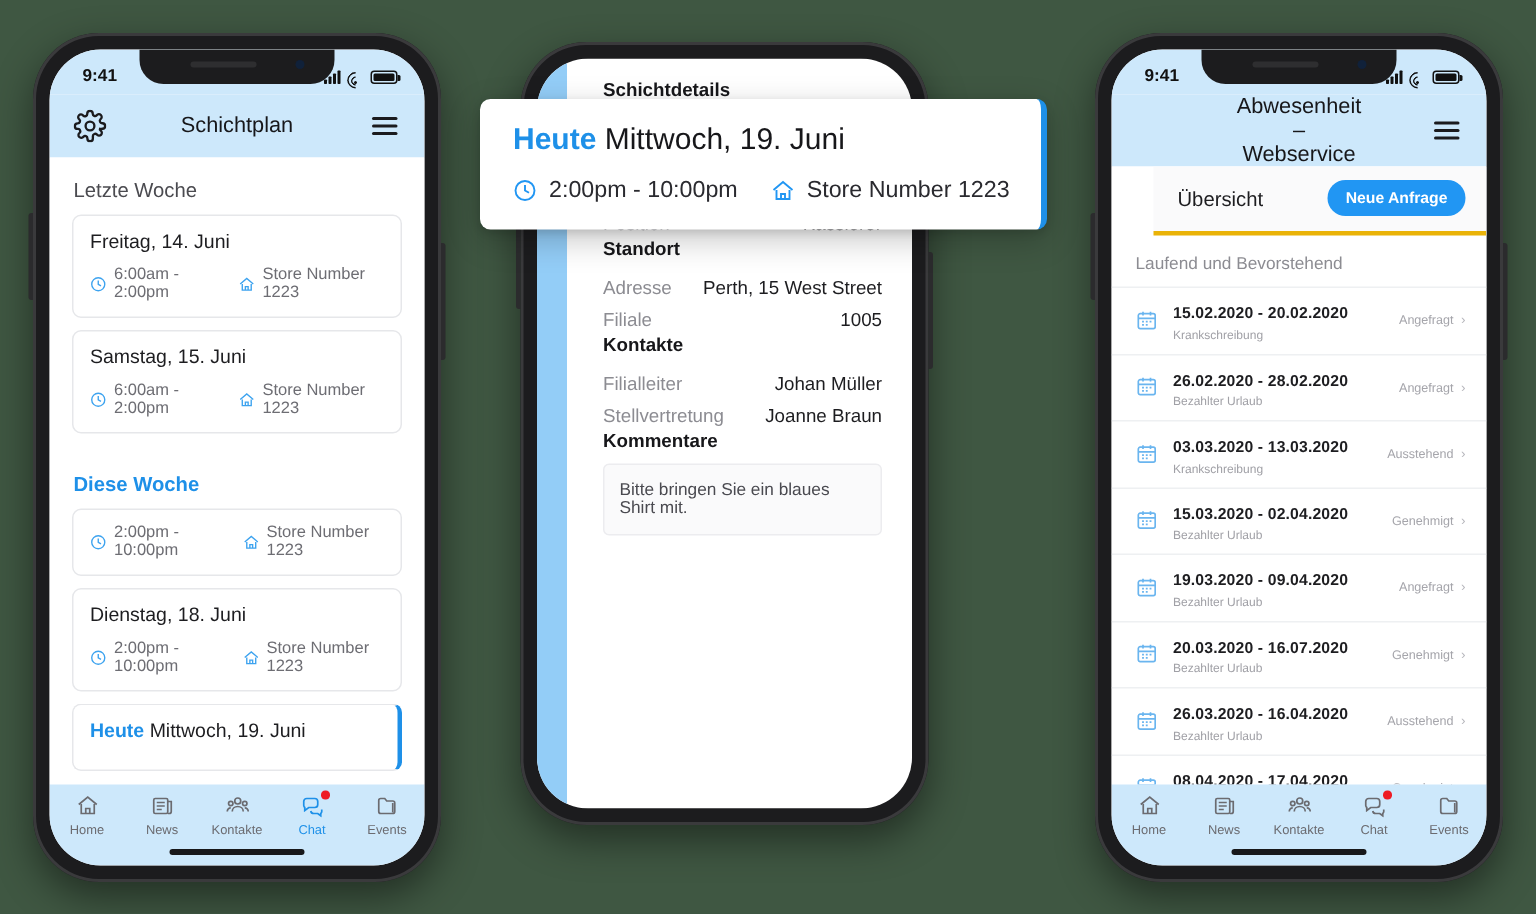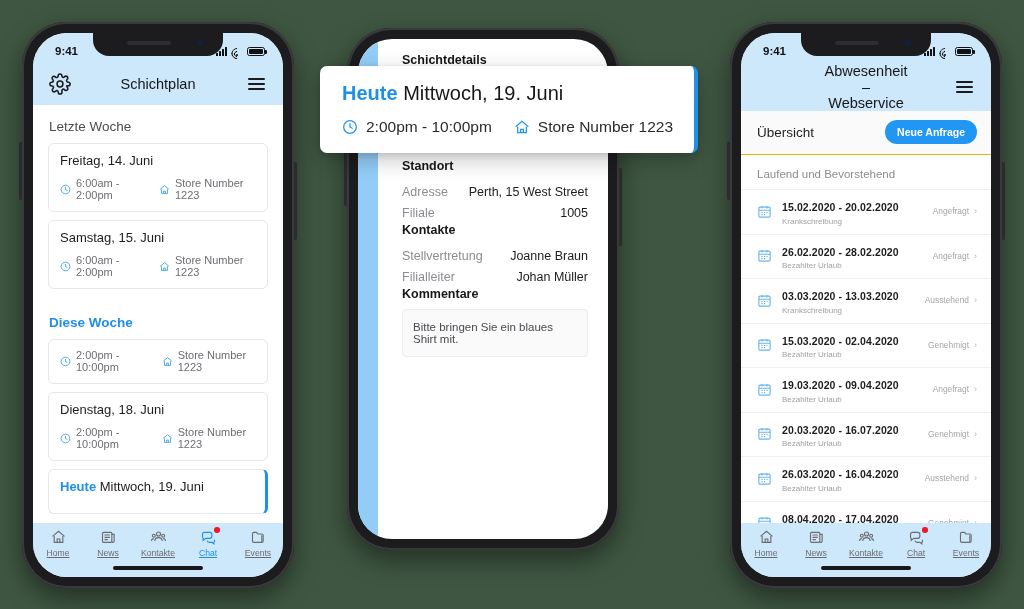--- a/index.html
+++ b/index.html
@@ -110,21 +110,21 @@
   .sv svg { display:block; width:100%; height:100%; }
 
   
   .tabbar {
     flex: 0 0 54px; background: #cde8fb; display: flex; align-items: flex-start;
     padding-top: 6px;
   }
   .tab { flex: 1; display: flex; flex-direction: column; align-items: center; gap: 3px; position: relative; }
   .tab .tv { width: 17px; height: 16px; color: #6b6b70; }
   .tab .tv svg { width: 100%; height: 100%; display: block; }
-  .tab .tl { font-size: 8.6px; color: #6b6b70; text-decoration: underline; }
+  .tab .tl { font-size: 8.6px; color: #6b6b70; }
   .tab.active .tv, .tab.active .tl { color: #1e90e8; }
   .tab .dot {
     position: absolute; top: -2px; left: calc(50% + 6px);
     width: 5.5px; height: 5.5px; border-radius: 50%; background: #ee1c24;
   }
   .homebar {
     position: absolute; bottom: 7px; left: 50%; transform: translateX(-50%);
     width: 90px; height: 4px; background: #18181a; border-radius: 3px; z-index: 20;
   }
 
@@ -153,21 +153,21 @@
   }
   .fc-title { font-size: 20px; color: #17171a; margin-bottom: 13px; }
   .fc-title .hl { color: #1e90e8; font-weight: bold; }
   .fc-meta { display: flex; align-items: center; gap: 22px; font-size: 15.5px; color: #2a2a2f; }
   .fc-meta .mi { display: flex; align-items: center; gap: 8px; }
   .fc-meta .sv { width: 16px; height: 16px; flex: 0 0 16px; }
 
   
   .ov-bar {
     display: flex; align-items: center; justify-content: space-between;
-    padding: 9px 14px 10px 16px; background: #fafafb; border-bottom: 1px solid #eab308;
+    padding: 9px 14px 10px 16px; background: #fafafb; border-bottom: 3px solid #eab308; margin-left: 28px;
   }
   .ov-title { font-size: 13.5px; color: #1d1d20; }
   .ov-btn {
     background: #2196f3; color: #fff; font-size: 10.5px; font-weight: bold;
     border: none; border-radius: 13px; padding: 6px 12px;
   }
   .list-head { font-size: 11.5px; color: #8c8c92; padding: 13px 16px 9px 16px; }
   .abs-row {
     display: flex; align-items: center; gap: 10px;
     padding: 7px 14px 8px 16px; border-top: 1px solid #eef0f2;
@@ -438,26 +438,26 @@
           </div>
           <div class="d-row">
             <span class="k">Filiale</span>
             <span class="v">1005</span>
           </div>
         </div>
 
         <div>
           <div class="d-head">Kontakte</div>
           <div class="d-row">
+            <span class="k">Filialleiter</span>
+            <span class="v">Johan Müller</span>
+          </div>
+          <div class="d-row">
             <span class="k">Stellvertretung</span>
             <span class="v">Joanne Braun</span>
-          </div>
-          <div class="d-row">
-            <span class="k">Filialleiter</span>
-            <span class="v">Johan Müller</span>
           </div>
         </div>
 
         <div>
           <div class="d-head">Kommentare</div>
           <div class="comment-box">Bitte bringen Sie ein blaues Shirt mit.</div>
         </div>
 
       </div>
     </div>

